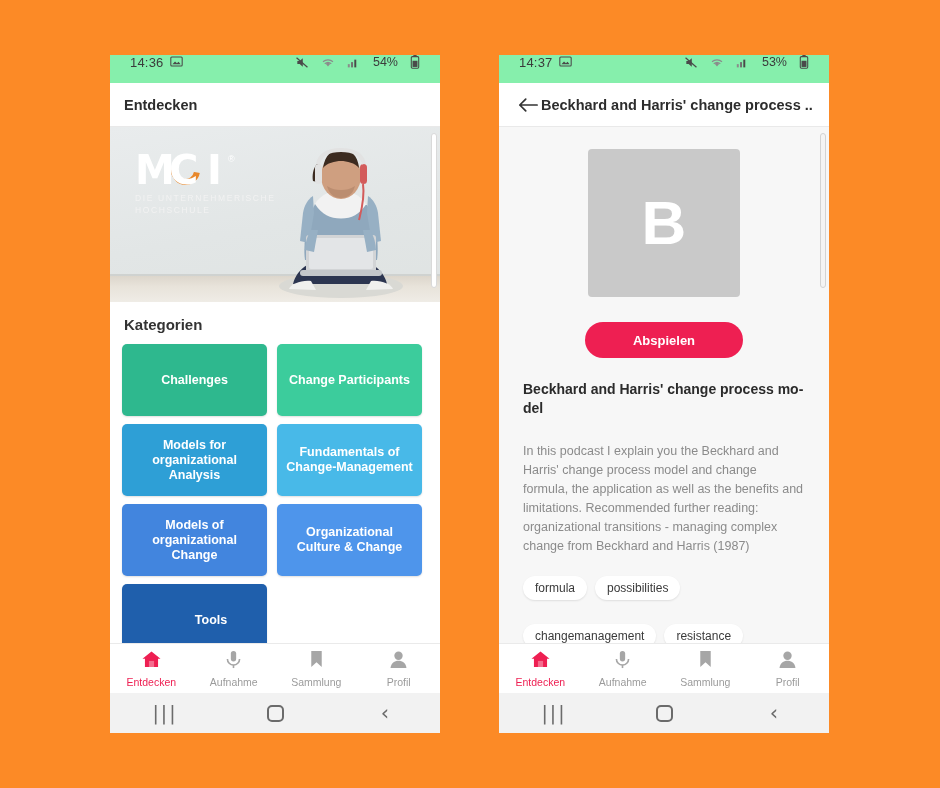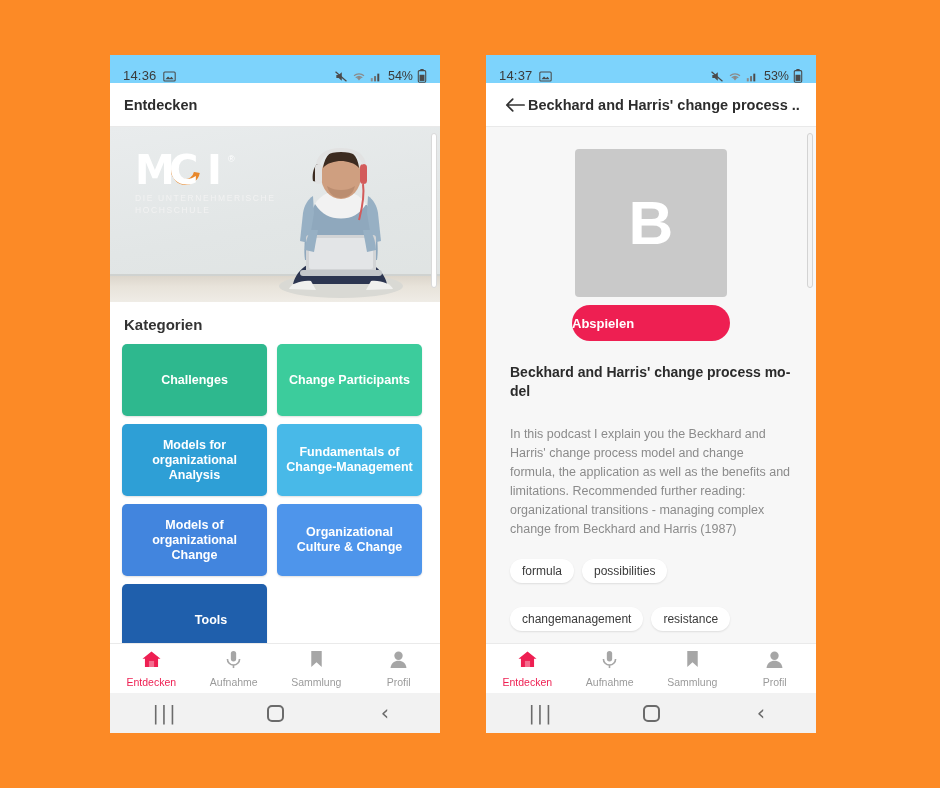--- a/index.html
+++ b/index.html
@@ -14,42 +14,42 @@
     position: absolute;
     top: 55px;
     width: 330px;
     height: 678px;
     background: #ffffff;
     overflow: hidden;
     display: flex;
     flex-direction: column;
   }
   #phone-left  { left: 110px; }
-  #phone-right { left: 486px; }
+  #phone-right { left: 499px; }
 
   
   .statusbar {
     height: 28px;
     display: flex;
-    align-items: flex-end;
-    padding: 0 13px;
-    background: #7dd3fc;
+    align-items: flex-start;
+    padding: 0 20px;
+    background: #86efac;
     flex: 0 0 auto;
   }
   .sb-time {
     font-size: 13px;
     color: #3b3b3b;
     letter-spacing: .2px;
   }
   .sb-pic { margin-left: 6px; display: inline-flex; }
   .sb-right {
     margin-left: auto;
     display: flex;
     align-items: center;
-    gap: 4px;
+    gap: 12px;
   }
   .sb-batt-text {
     font-size: 12.5px;
     color: #3b3b3b;
     margin-left: 1px;
   }
   .sb-ico { display: inline-flex; align-items: center; }
 
   
   .appbar {
@@ -215,25 +215,25 @@
     border-radius: 4px;
     display: flex; align-items: center; justify-content: center;
   }
   .thumb-letter {
     color: #ffffff;
     font-size: 62px;
     font-weight: bold;
     line-height: 62px;
   }
   .play-btn {
-    margin: 8px auto 0 auto;
+    margin: 25px auto 0 auto;
     width: 158px; height: 36px;
     background: #EE1F52;
     border-radius: 18px;
-    display: flex; align-items: center; 
+    display: flex; align-items: center; justify-content: center;
     border: none;
     cursor: pointer;
   }
   .play-btn-label {
     color: #ffffff;
     font-size: 13px;
     font-weight: bold;
   }
   .detail-title {
     margin-top: 22px;

